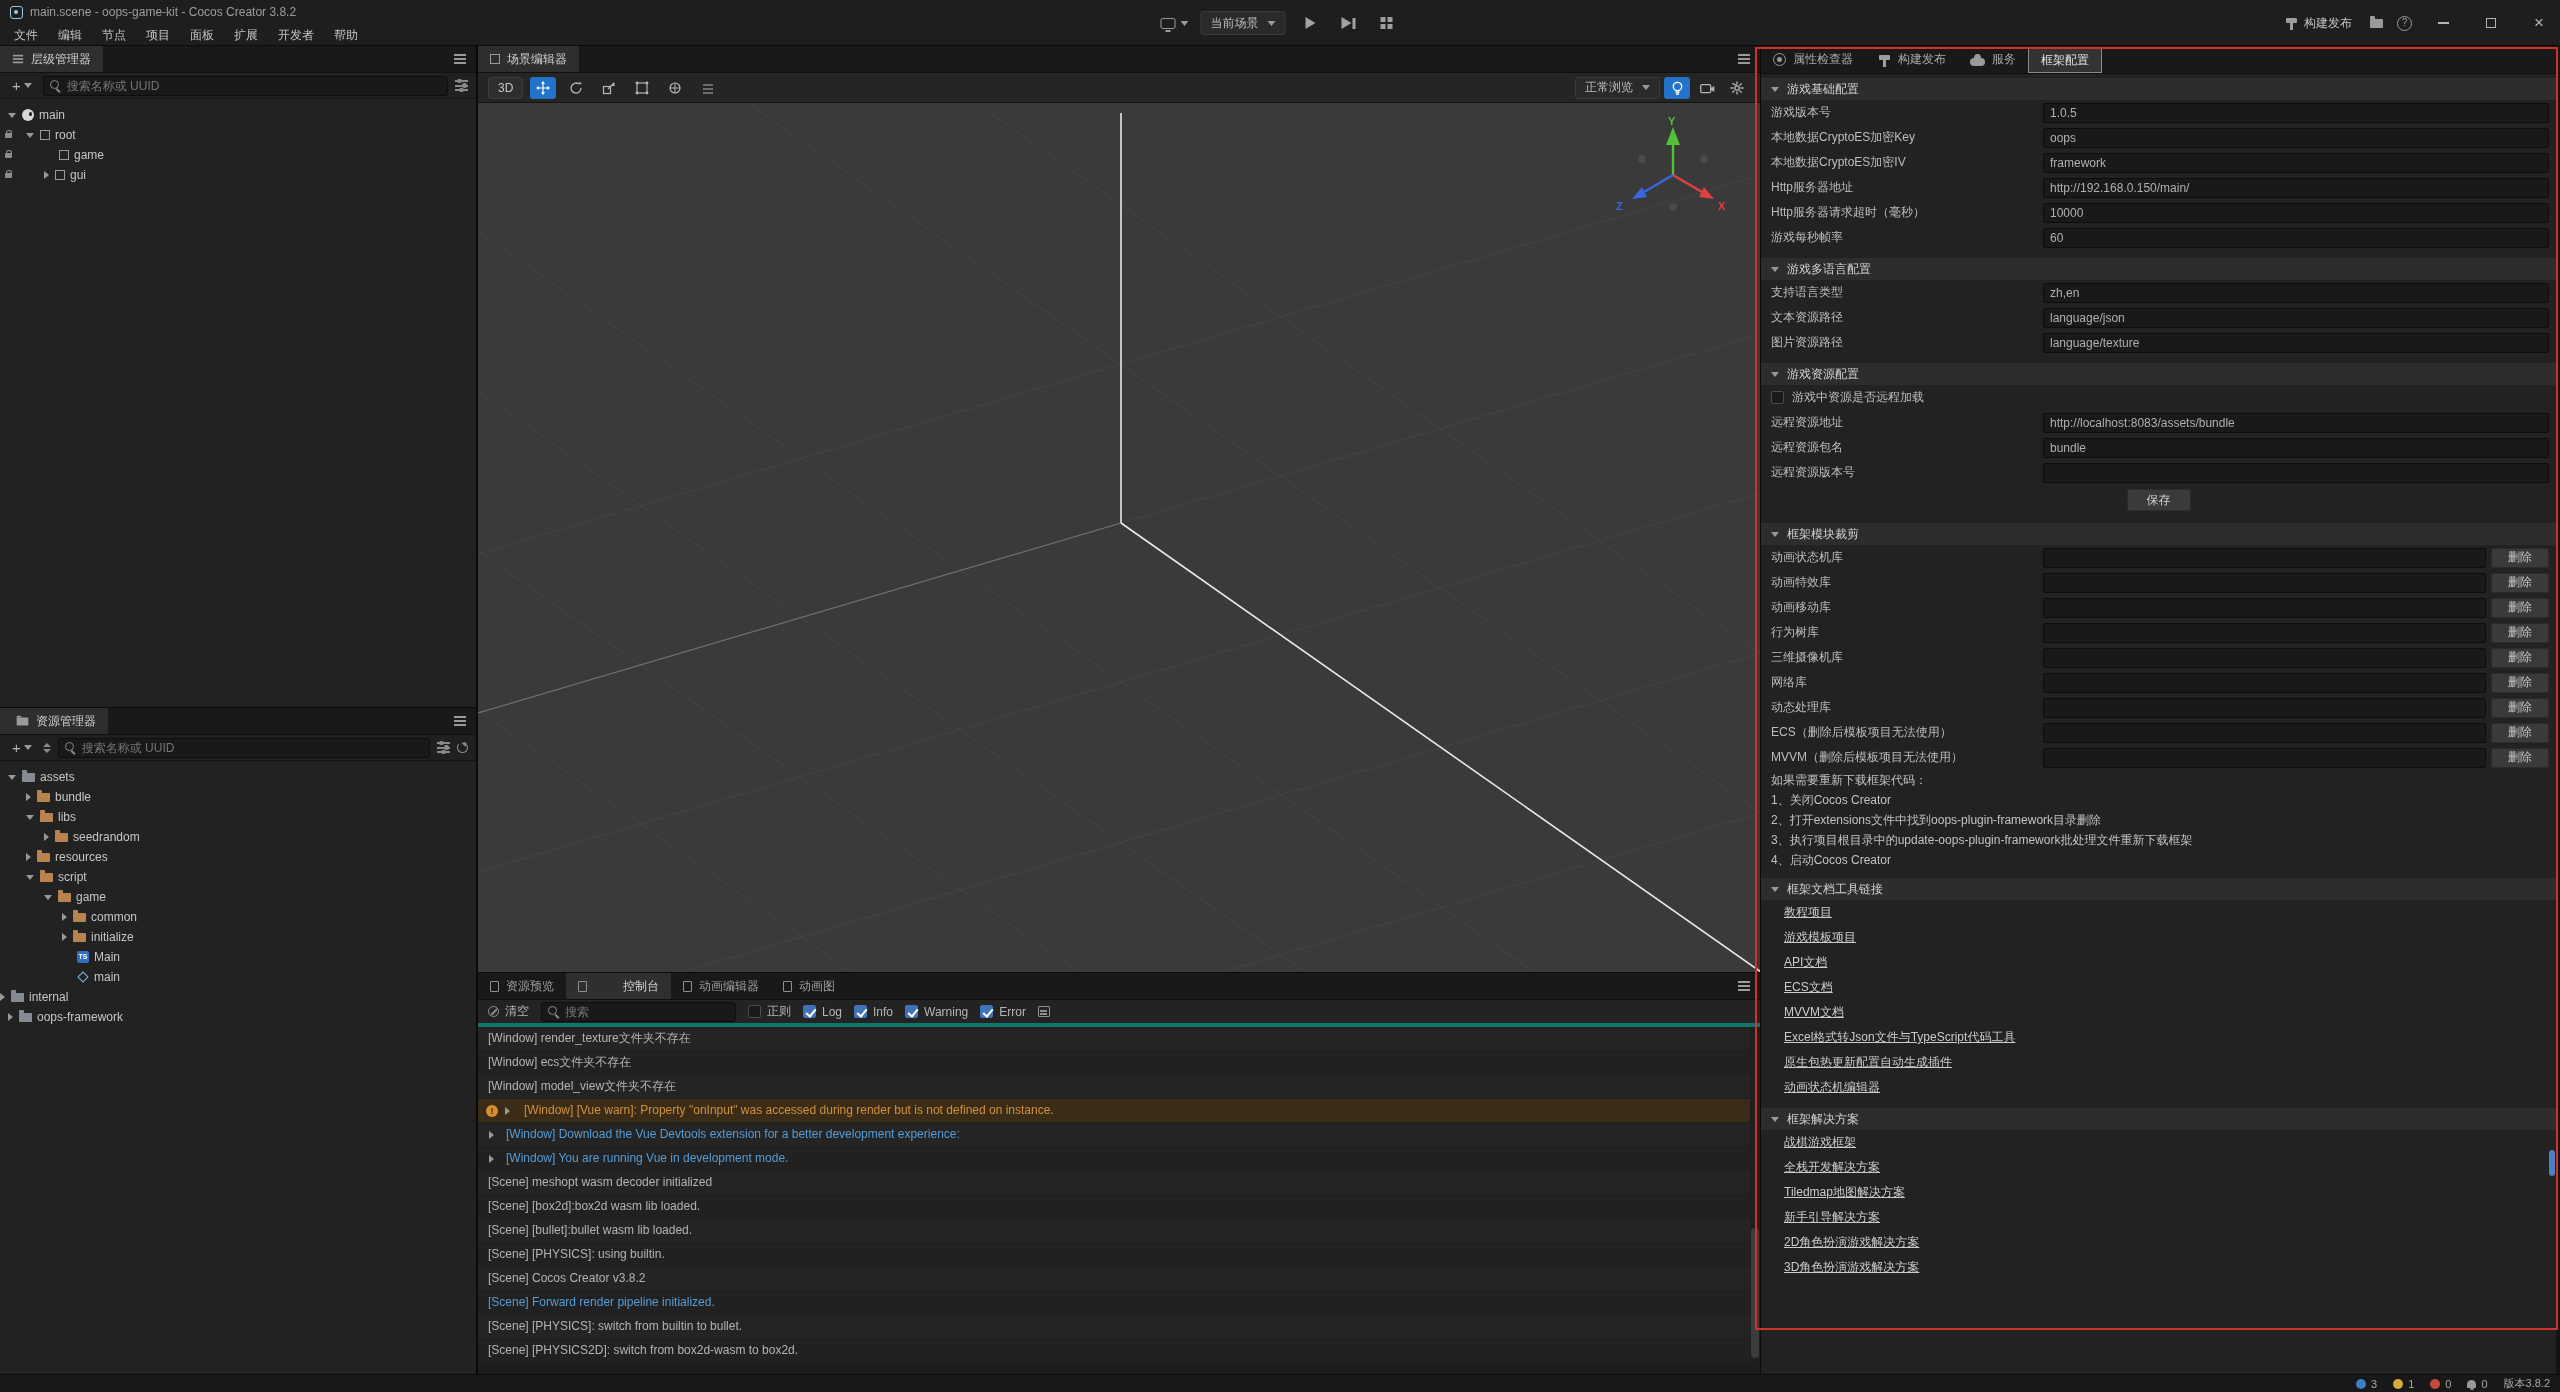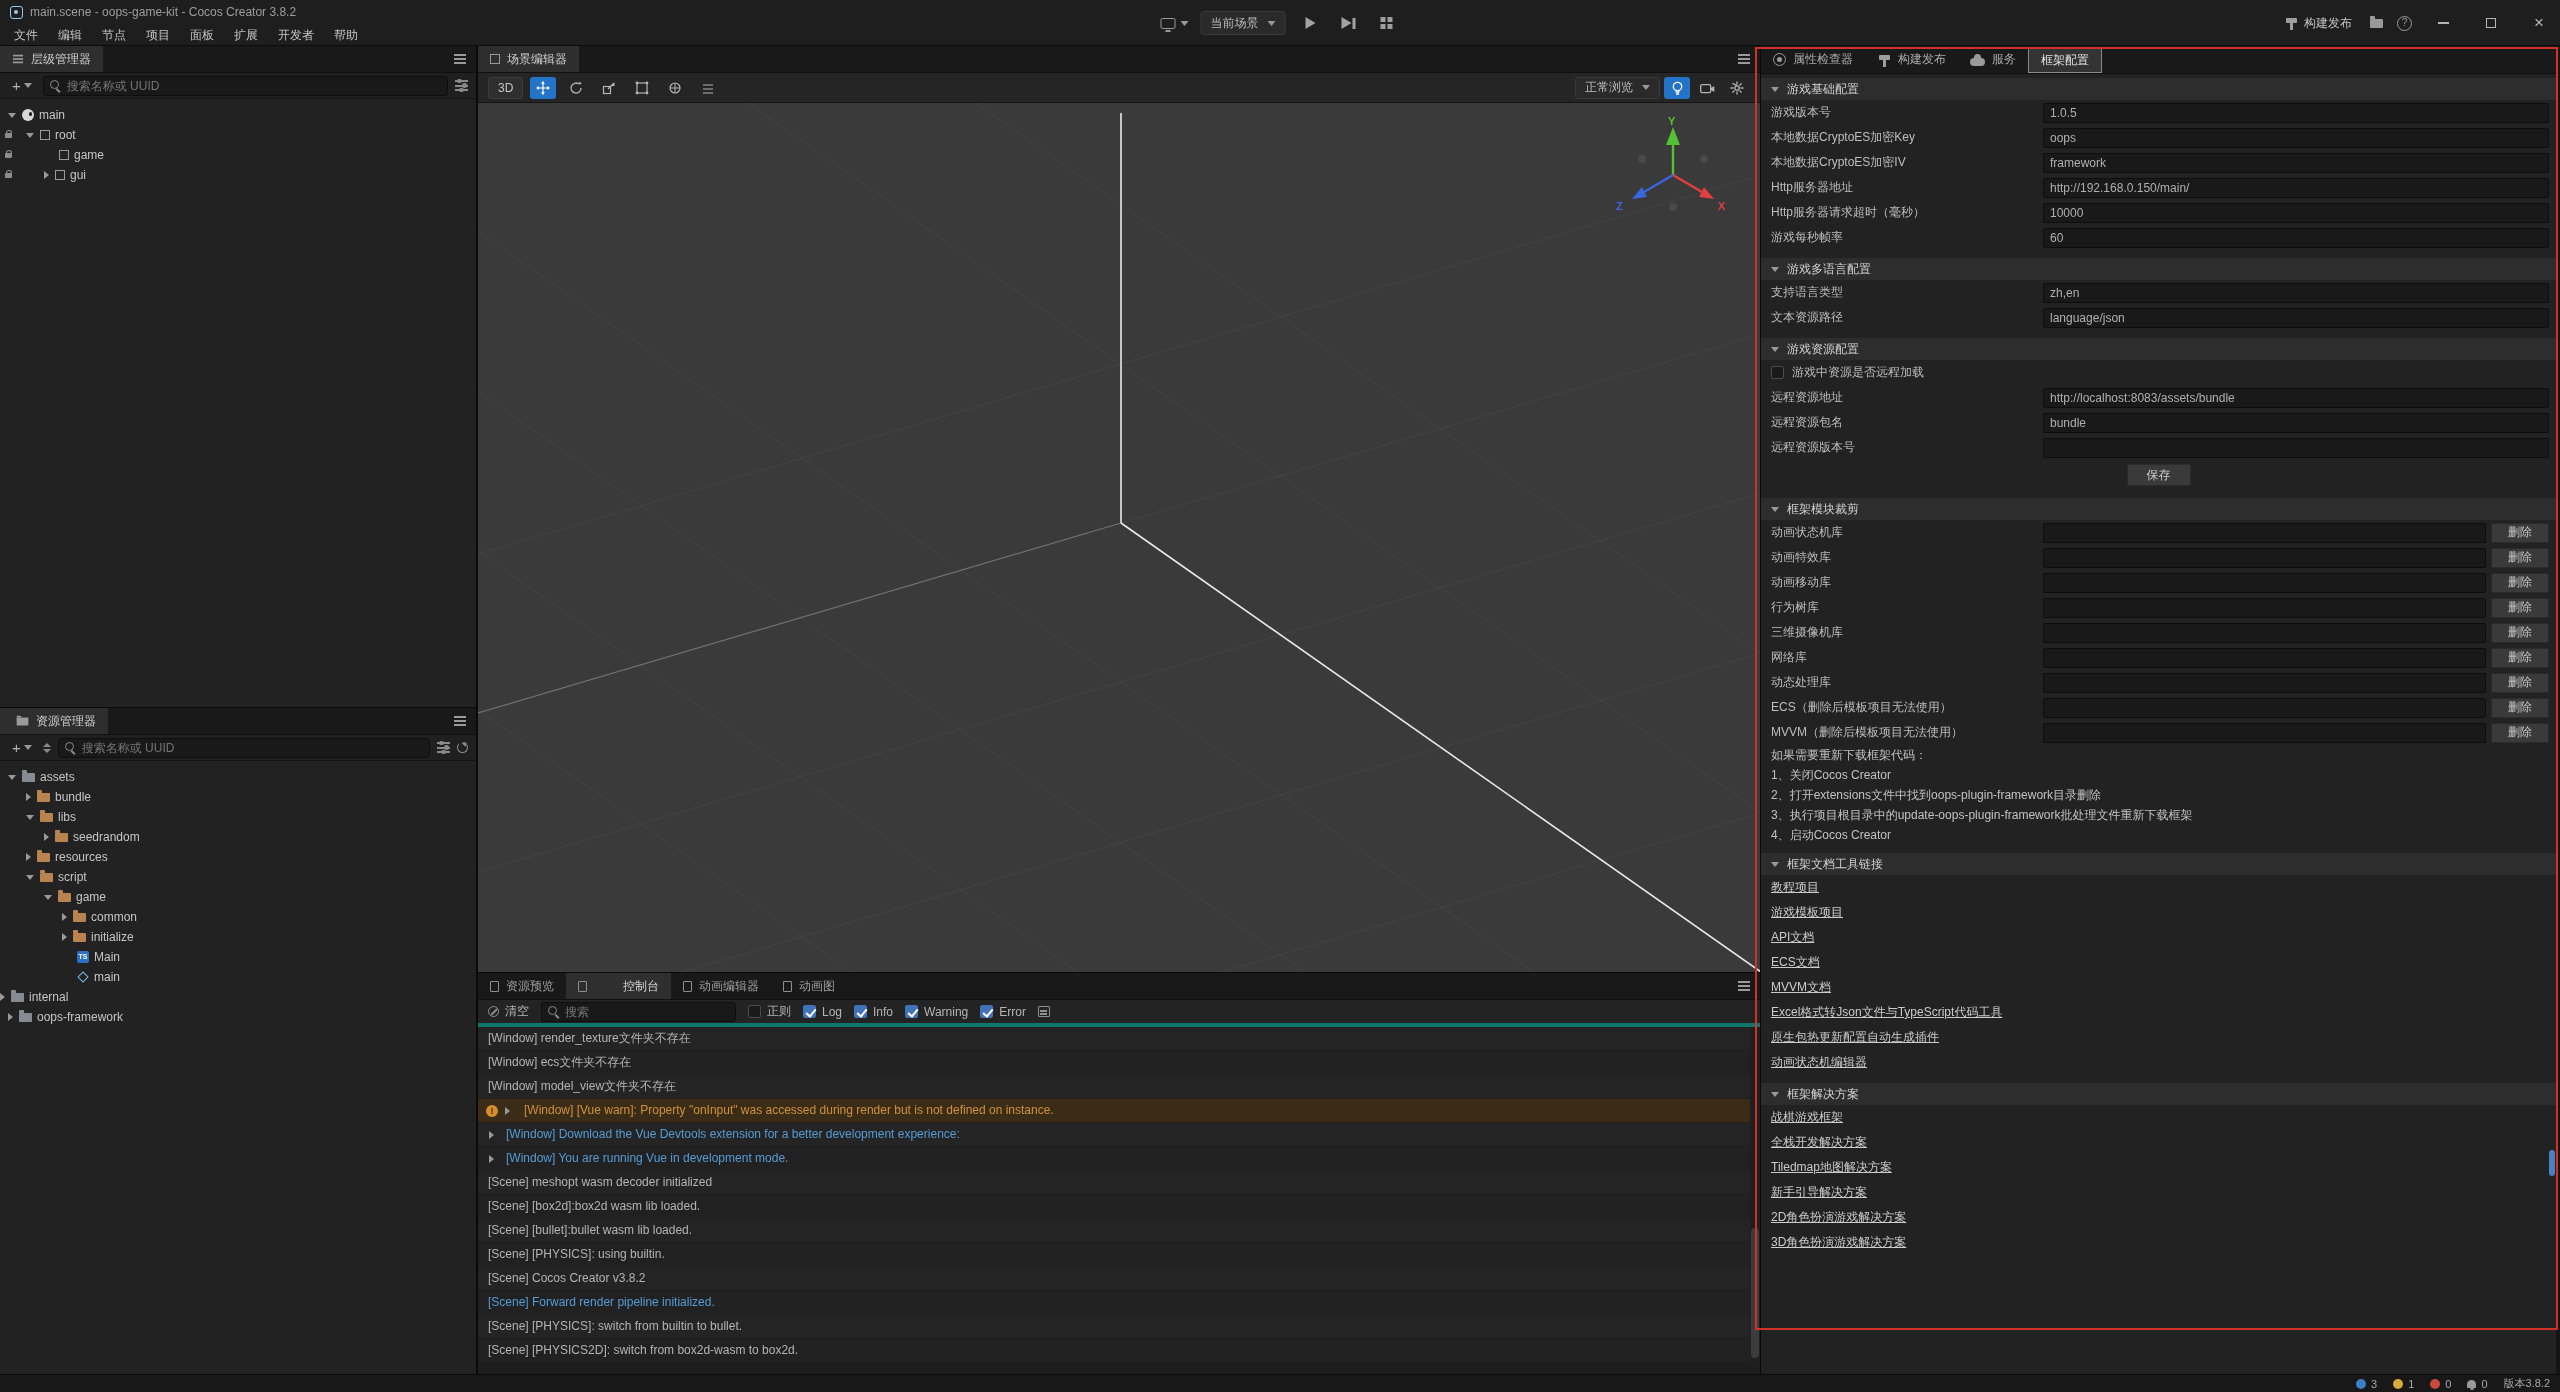--- a/index.html
+++ b/index.html
@@ -142,21 +142,21 @@
 .itab{display:flex;align-items:center;gap:7px;padding:0 12px;height:28px;color:#a8a8a8;}
 .itab.active{background:#333333;border:1px solid #8a8a8a;color:#e2e2e2;height:26px;margin-top:1px;}
 .insp-body{position:absolute;left:0;top:28px;right:0;bottom:0;overflow:hidden;}
 .sec-hdr{height:22px;background:#2d2d2d;display:flex;align-items:center;gap:8px;padding-left:10px;color:#d2d2d2;margin-top:8px;}
 .frow{height:25px;display:flex;align-items:center;padding:0 7px 0 10px;}
 .flbl{width:272px;flex:none;color:#bdbdbd;overflow:hidden;white-space:nowrap;}
 .frow input{flex:1;height:20px;background:#191919;border:1px solid #0d0d0d;border-radius:2px;color:#b0b0b0;padding:0 6px;font:inherit;outline:none;min-width:0;}
 .mrow .bar{flex:1;height:20px;background:#191919;border:1px solid #0d0d0d;border-radius:2px;}
 .mrow .del{width:58px;height:20px;margin-left:5px;background:#3a3a3a;border:1px solid #2b2b2b;border-radius:2px;color:#c9c9c9;display:flex;align-items:center;justify-content:center;flex:none;}
 .note{height:20px;line-height:20px;padding-left:10px;color:#c2c2c2;white-space:nowrap;overflow:hidden;}
-.ilink{height:25px;display:flex;align-items:center;padding-left:10px;}
+.ilink{height:25px;display:flex;align-items:center;padding-left:23px;}
 .ilink span{color:#cbcbcb;text-decoration:underline;}
 .save-row{height:30px;display:flex;align-items:center;justify-content:center;}
 .save-btn{width:64px;height:22px;background:#3a3a3a;border:1px solid #2b2b2b;border-radius:2px;color:#cfcfcf;display:flex;align-items:center;justify-content:center;}
 .insp-scroll{position:absolute;right:1px;top:1104px;width:6px;height:26px;background:#4a7fc1;border-radius:3px;}
 
 
 #highlight{position:absolute;left:1755px;top:47px;width:803px;height:1283px;border:2px solid #cf3227;pointer-events:none;z-index:60;}
 
 
 #hierarchy{left:0;top:46px;width:477px;height:661px;border-right:1px solid #0a0a0a;}
@@ -621,20 +621,24 @@
         <span>游戏多语言配置</span>
       </div>
     <div class="frow">
         <span class="flbl">支持语言类型</span>
         <input value="zh,en" style="">
       </div>
     <div class="frow">
         <span class="flbl">文本资源路径</span>
         <input value="language/json" style="">
       </div>
+    <div class="frow">
+        <span class="flbl">图片资源路径</span>
+        <input value="language/texture" style="">
+      </div>
 
     <div class="sec-hdr">
         <span class="tri d"></span>
         <span>游戏资源配置</span>
       </div>
     <div class="frow">
         <span class="box" style="margin-right:8px"></span>
         <span class="flbl" style="width:auto">游戏中资源是否远程加载</span>
       </div>
     <div class="frow">

